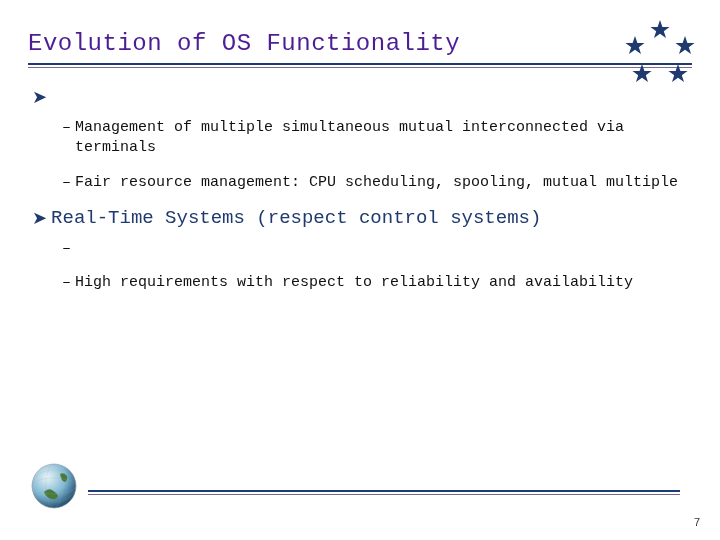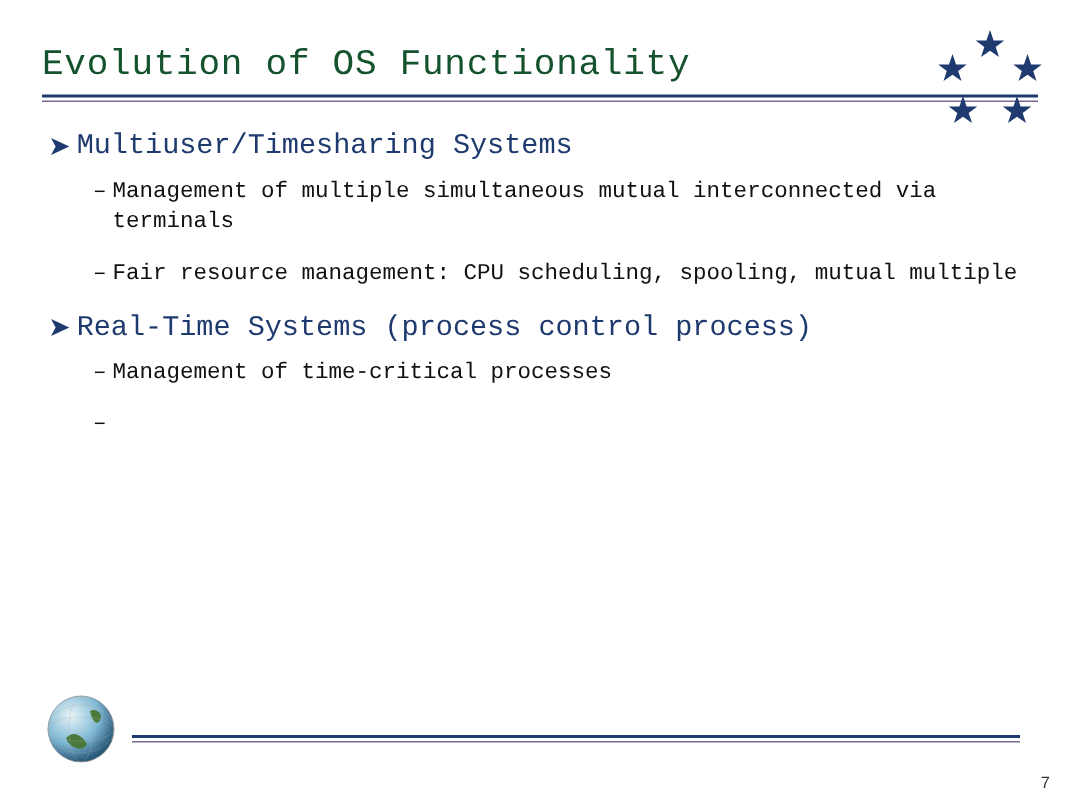--- a/index.html
+++ b/index.html
@@ -12,21 +12,21 @@
     overflow: hidden;
   }
   .slide {
     width: 100%;
     height: 100%;
     padding: 30px 28px 0 28px;
     position: relative;
   }
   .title {
     font-size: 24px;
-    color: #14532d;
+    color: #4c1d95;
     font-weight: normal;
     letter-spacing: 0.5px;
     margin-bottom: 6px;
   }
   .title-rule {
     height: 2px;
     background: #1e3a6e;
     margin-bottom: 2px;
   }
   .title-rule2 {
@@ -120,41 +120,40 @@
   </div>
 
   <h1 class="title">Evolution of OS Functionality</h1>
   <div class="title-rule"></div>
   <div class="title-rule2"></div>
 
   <div class="content">
 
     <div class="l1">
       <span class="arrow">➤</span>
-      <span>Multiuser/Timesharing Systems</span>
     </div>
     <div class="l2">
       <span class="dash">–</span>
       <span>Management of multiple simultaneous mutual interconnected via terminals</span>
     </div>
     <div class="l2">
       <span class="dash">–</span>
       <span>Fair resource management: CPU scheduling, spooling, mutual multiple</span>
     </div>
 
     <div class="l1">
       <span class="arrow">➤</span>
-      <span>Real-Time Systems (process control process)</span>
+      <span>Real-Time Systems (respect control systems)</span>
     </div>
     <div class="l2">
       <span class="dash">–</span>
-      <span>Management of time-critical processes</span>
     </div>
     <div class="l2">
       <span class="dash">–</span>
+      <span>High requirements with respect to reliability and availability</span>
     </div>
 
   </div>
 
   <div class="globe">
     <svg viewBox="0 0 48 48" width="48" height="48">
       <defs>
         <radialGradient id="g" cx="35%" cy="30%" r="70%">
           <stop offset="0%" stop-color="#e8f4f8"></stop>
           <stop offset="60%" stop-color="#7fb8d4"></stop>

